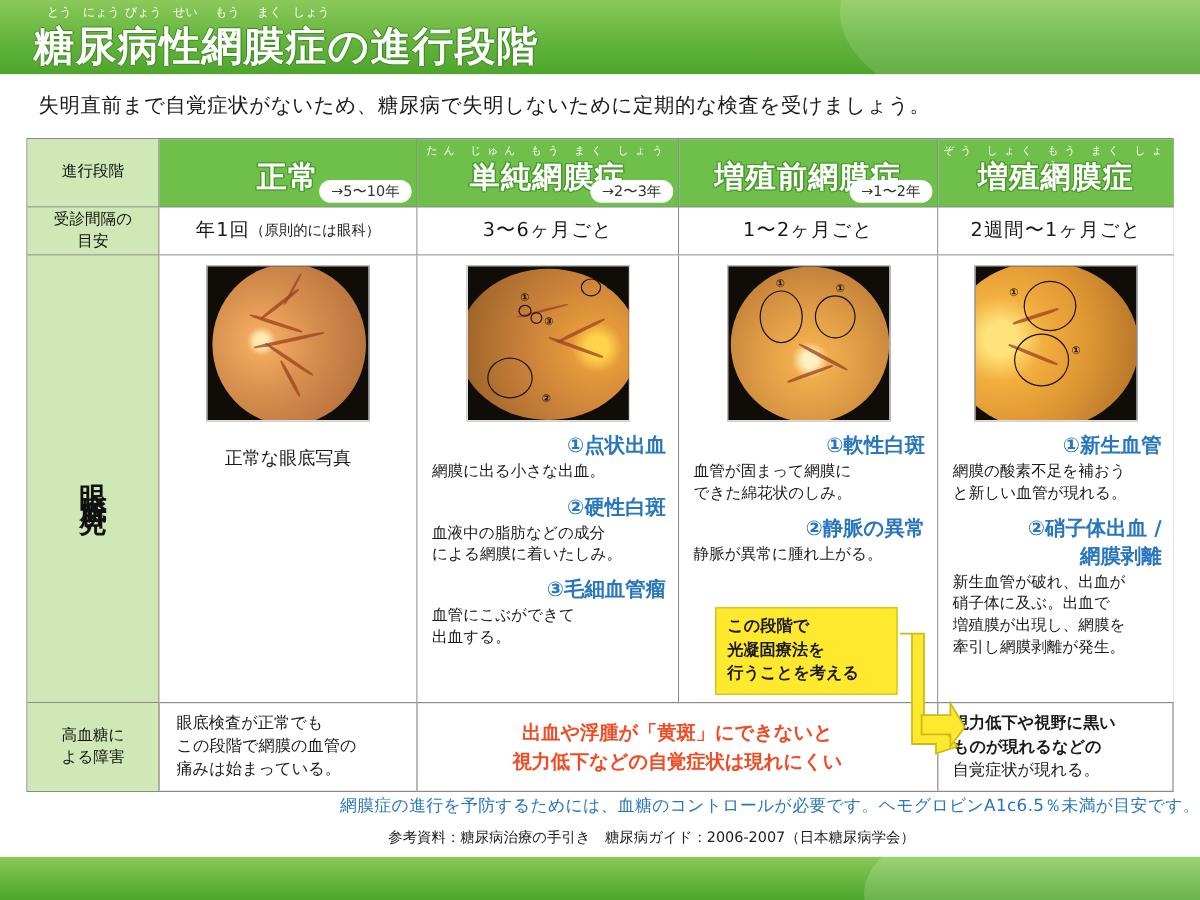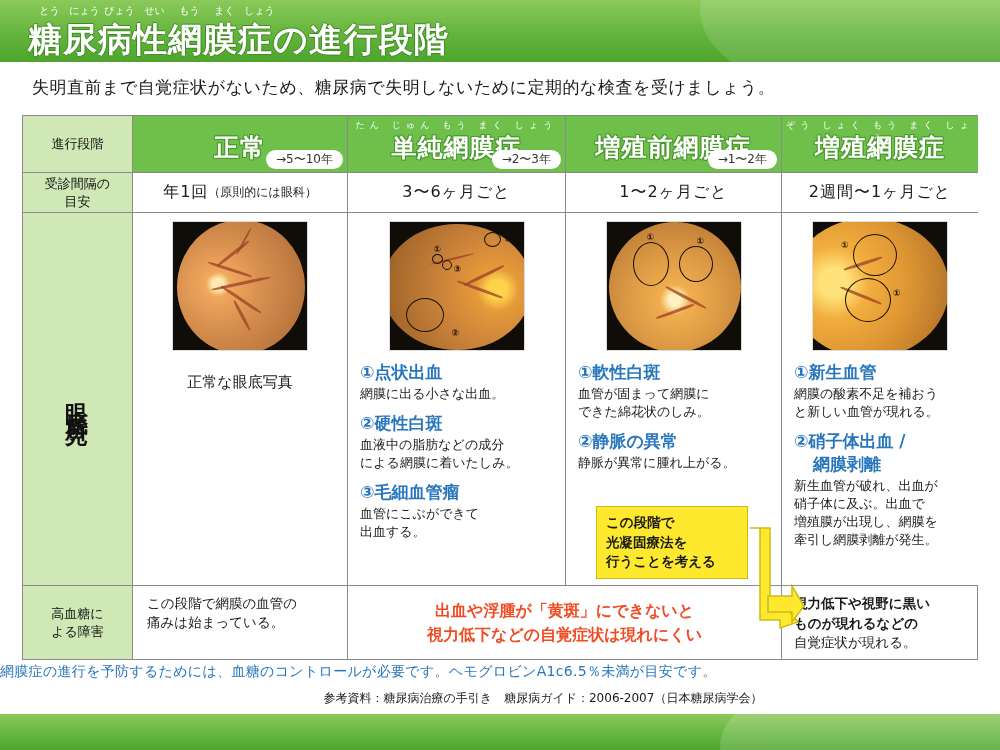--- a/index.html
+++ b/index.html
@@ -115,21 +115,21 @@
   }
   .annot-num {
     position:absolute; font-size:9px; color:#141008; font-weight:bold;
   }
   .caption-normal {
     text-align:center; font-size:15px; color:#1a1a1a; margin-top:22px;
   }
 
   .txtblock { padding: 6px 10px 0 12px; }
   .item-title {
-    color:#2876bd; font-size:17px; font-weight:bold; line-height:1.35; margin-top:9px;
+    color:#2876bd; font-size:17px; font-weight:bold; line-height:1.35; margin-top:9px;text-align:right;
   }
   .item-title.first { margin-top:4px; }
   .item-title .cont { display:block; padding-left:19px; }
   .item-desc { font-size:13px; color:#1a1a1a; line-height:1.38; margin-top:1px; }
 
   
   .callout {
     position:absolute; left:596px; top:506px; width:152px;
     background:#ffe92e; border:1.5px solid #cdbb14; border-radius:0;
     padding:6px 9px; font-size:13.5px; font-weight:bold; color:#1a1a1a; line-height:1.45;
@@ -142,21 +142,21 @@
   .bottom-text { font-size:13.5px; color:#1a1a1a; line-height:1.42; padding:8px 6px 0 14px; }
   .bottom-red {
     display:flex; align-items:center; justify-content:center; height:100%;
     font-size:16px; font-weight:bold; color:#f04b23; line-height:1.5; text-align:center;
   }
   .bottom-col4 { font-size:13.5px; color:#1a1a1a; line-height:1.45; padding:8px 6px 0 12px; }
   .bottom-col4 b { font-weight:bold; }
 
   
   .footer-note {
-    position:absolute; left:0; top:663px; width:1000px; text-align:left;
+    position:absolute; left:0; top:663px; width:1000px; text-align:right;
     font-size:14px; color:#2876bd; letter-spacing:0.3px;
   }
   .footer-ref {
     position:absolute; left:0; top:690px; width:1000px; text-align:center;
     font-size:12px; color:#1a1a1a;margin-left:43px;
   }
   .footer-band {
     position:absolute; left:0; bottom:0; width:1000px; height:36px;
     background: linear-gradient(180deg,#8bc95a 0%, #63b43c 60%, #4ea52c 100%);
     overflow:hidden;
@@ -309,20 +309,21 @@
   </div>
 
   <div class="cell lastrow lbl">
     <div>
       <div>高血糖に</div>
       <div>よる障害</div>
     </div>
   </div>
   <div class="cell lastrow">
     <div class="bottom-text">
+      <div>眼底検査が正常でも</div>
       <div>この段階で網膜の血管の</div>
       <div>痛みは始まっている。</div>
     </div>
   </div>
   <div class="cell lastrow" style="grid-column: span 2;">
     <div class="bottom-red">
       <div>
         <div>出血や浮腫が「黄斑」にできないと</div>
         <div>視力低下などの自覚症状は現れにくい</div>
       </div>

